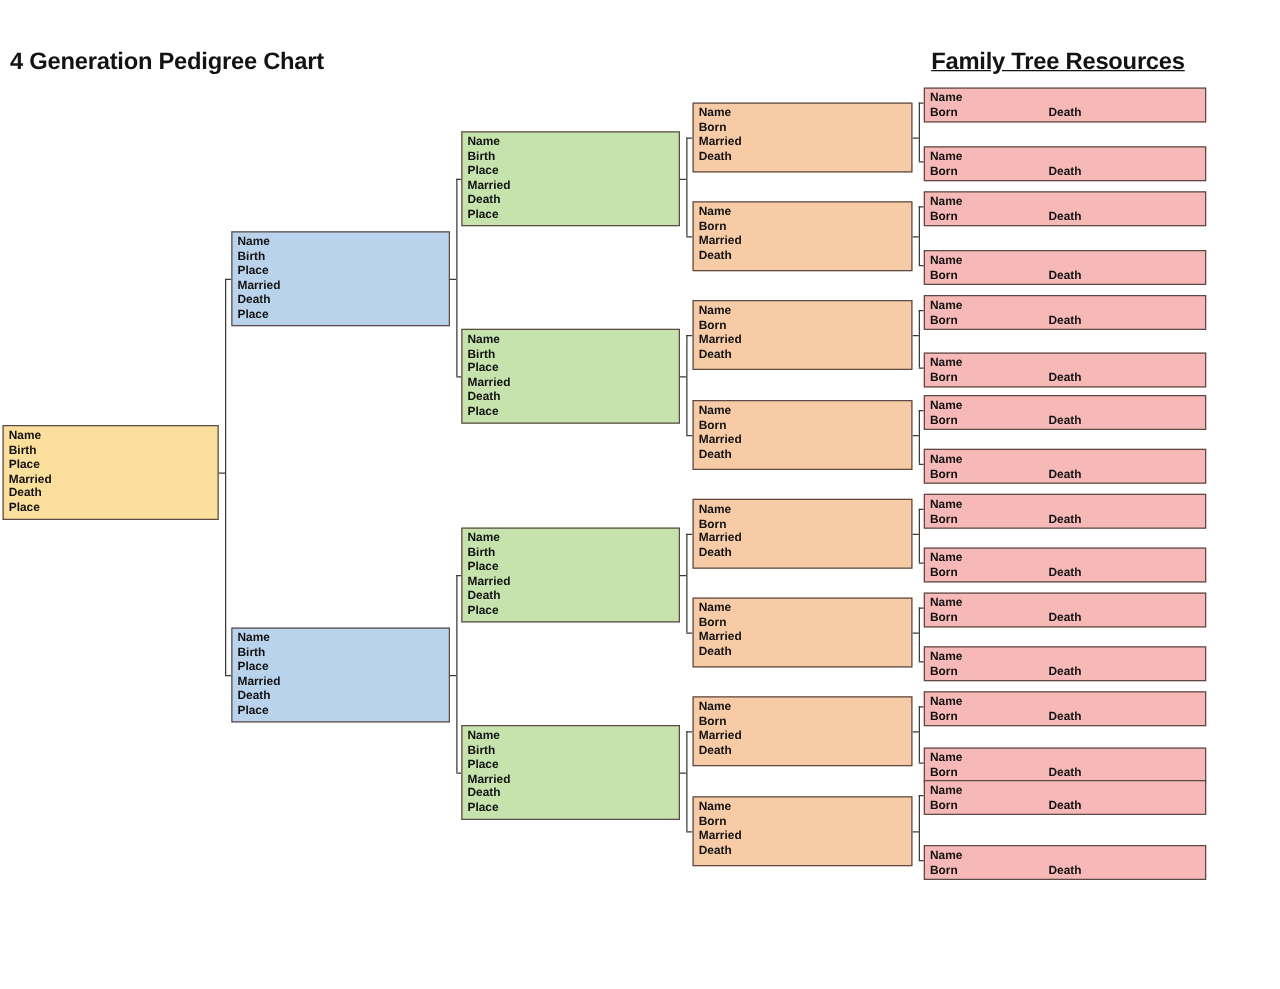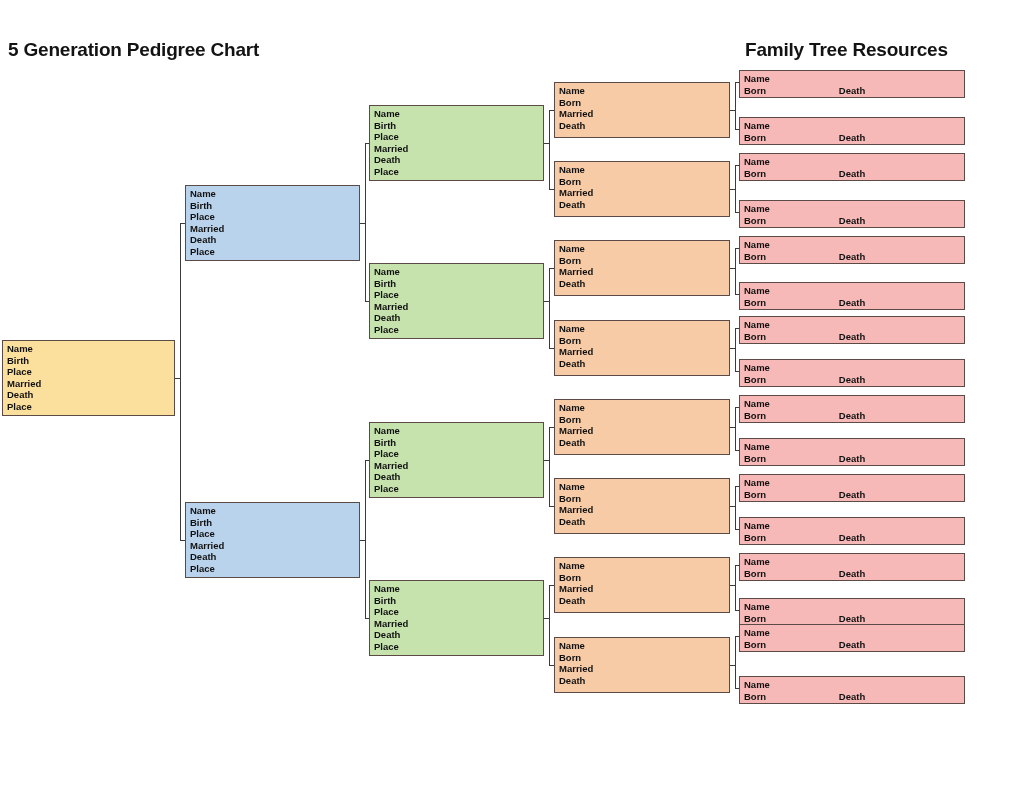--- a/index.html
+++ b/index.html
@@ -26,21 +26,21 @@
   
   .title {
     position: absolute;
     font-weight: bold;
     font-size: 19px;
     letter-spacing: -0.2px;
     color: #131313;
     white-space: nowrap;
   }
   #title-left  { left: 8px;  top: 39px; }
-  #title-right { left: 745px; top: 39px; }
+  #title-right { left: 745px; top: 39px; text-decoration: underline; }
 
   
   .card {
     position: absolute;
     box-sizing: border-box;
     border: 1.5px solid #5b4a45;
     padding: 2px 0 2px 4px;
     font-size: 9.5px;
     line-height: 11.5px;
     font-weight: bold;
@@ -74,21 +74,21 @@
     background: #3b3b3b;
   }
   .conn-v { width: 1.2px; }
   .conn-h { height: 1.2px; }
 </style>
 </head>
 <body>
 
 <div id="chart-root">
 
-  <div class="title" id="title-left">5 Generation Pedigree Chart</div>
+  <div class="title" id="title-left">4 Generation Pedigree Chart</div>
 
   <div class="title" id="title-right">Family Tree Resources</div>
 
   <div id="connectors">
       <div class="conn-h" style="left: 175px; top: 378px; width: 5px;"></div>
       <div class="conn-v" style="left: 180px; top: 223px; height: 317px;"></div>
       <div class="conn-h" style="left: 180px; top: 223px; width: 5px;"></div>
       <div class="conn-h" style="left: 180px; top: 540px; width: 5px;"></div>
       <div class="conn-h" style="left: 360px; top: 223px; width: 5px;"></div>
       <div class="conn-v" style="left: 365px; top: 143px; height: 158px;"></div>

